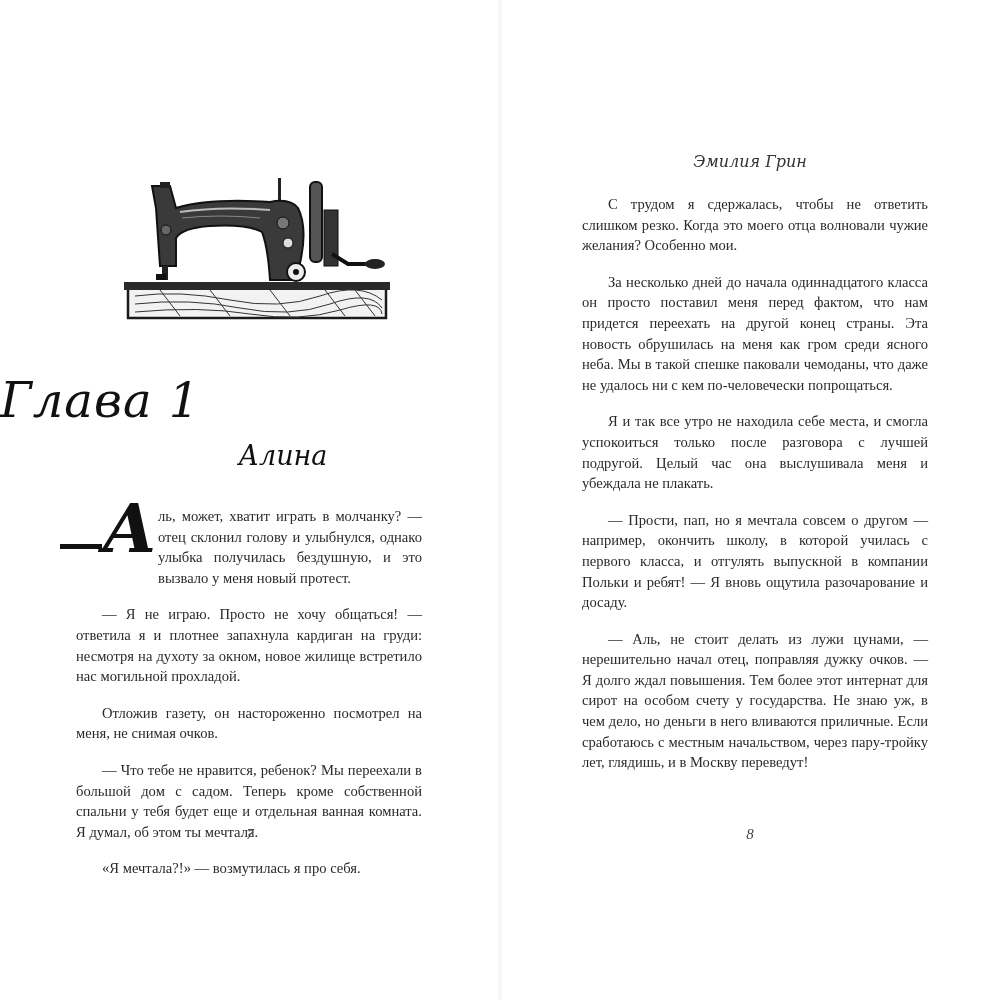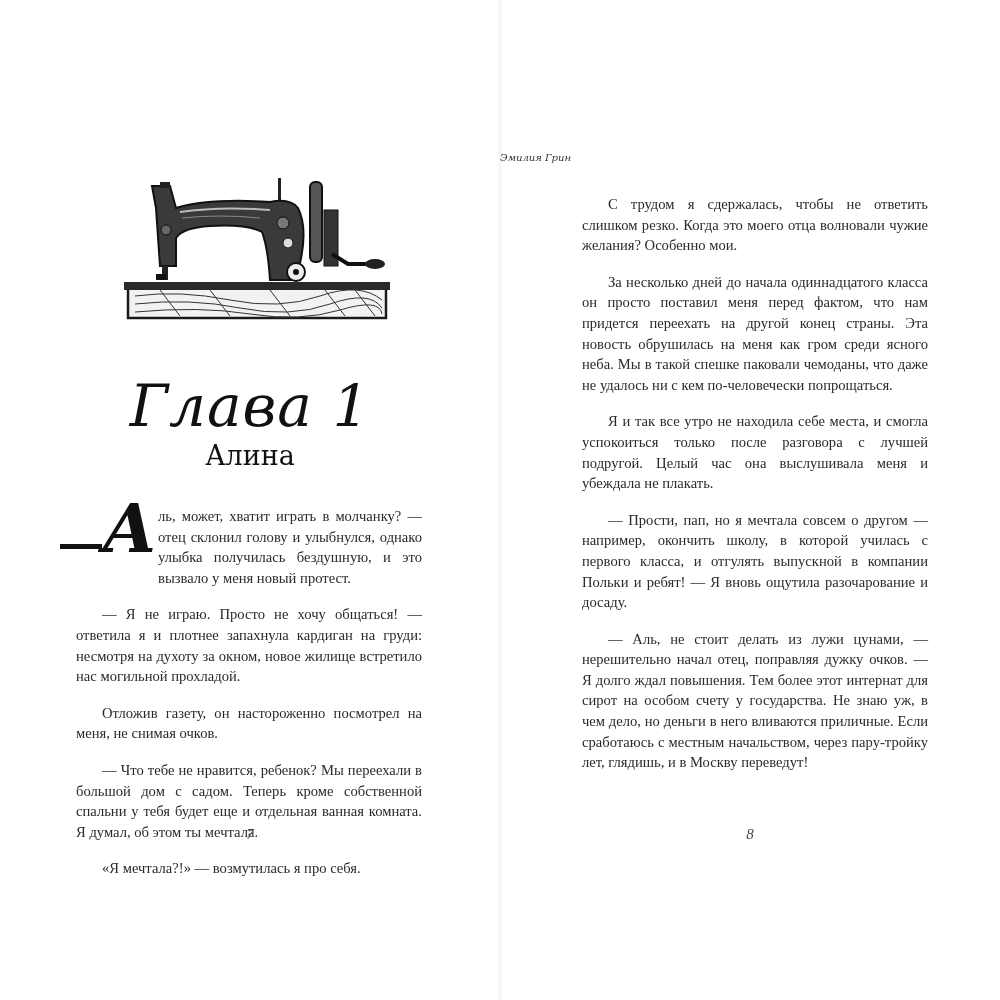--- a/index.html
+++ b/index.html
@@ -8,39 +8,39 @@
       font-family: "Liberation Serif", "DejaVu Serif", serif; color: #2a2a2a;
     }
     .page { position: absolute; top: 0; height: 1000px; }
     .page-left { left: 0; width: 500px; }
     .page-right { left: 500px; width: 500px; }
     .gutter { position: absolute; left: 497px; top: 0; width: 6px; height: 1000px;
       background: linear-gradient(to right, #ffffff, #f3f3f3 50%, #ffffff); }
 
     .illustration { position: absolute; left: 120px; top: 168px; width: 290px; height: 155px; }
 
-    .chapter-title { position: absolute; left: 0; width: 500px; top: 372px; text-align: center;
-      font-family: "DejaVu Serif", serif; font-style: italic; font-size: 58px; color: #111; letter-spacing: 1px; }
+    .chapter-title { position: absolute; left: 0; width: 500px; top: 372px; 
+      font-family: "DejaVu Serif", serif; font-style: italic; font-size: 48px; color: #111; letter-spacing: 1px; }
     .chapter-sub { position: absolute; left: 0; width: 500px; top: 440px; text-align: center;
-      font-family: "DejaVu Serif", serif; font-size: 27px; color: #111; }
+      font-family: "DejaVu Serif", serif; font-style: italic; font-size: 27px; color: #111; padding-left: 33px; }
 
     .text-block { position: absolute; font-size: 14.6px; line-height: 20.6px; text-align: justify; }
     .text-block p { margin: 16px; text-indent: 26px; }
     .text-block p.noindent { text-indent: 0; }
     .text-block p.italic { }
 
     .left-text { left: 60px; top: 490px; width: 378px; }
     .dropcap-wrap { position: relative; }
     .dropcap { float: left; width: 92px; height: 62px; margin-right: 6px; margin-top: 2px; position: relative; }
     .dropcap-dash { position: absolute; left: 0; top: 36px; width: 42px; height: 5px; background: #111; }
     .dropcap-letter { position: absolute; left: 42px; top: -14px; font-family: "DejaVu Serif", serif;
       font-style: italic; font-weight: bold; font-size: 68px; color: #111; line-height: 1; }
 
-    .running-head { position: absolute; left: 500px; width: 500px; top: 152px; text-align: left;
-      font-family: "DejaVu Serif", serif; font-style: italic; font-size: 10px; color: #333; }
+    .running-head { position: absolute; left: 500px; width: 500px; top: 152px; text-align: center;
+      font-family: "DejaVu Serif", serif; font-style: italic; font-size: 16px; color: #333; }
     .right-text { left: 566px; top: 178px; width: 378px; }
 
     .page-num { position: absolute; top: 826px; width: 500px; text-align: center;
       font-style: italic; font-size: 15px; color: #444; }
     .page-num.left { left: 0; }
     .page-num.right { left: 500px; }
   </style>
 </head>
 <body>
 

